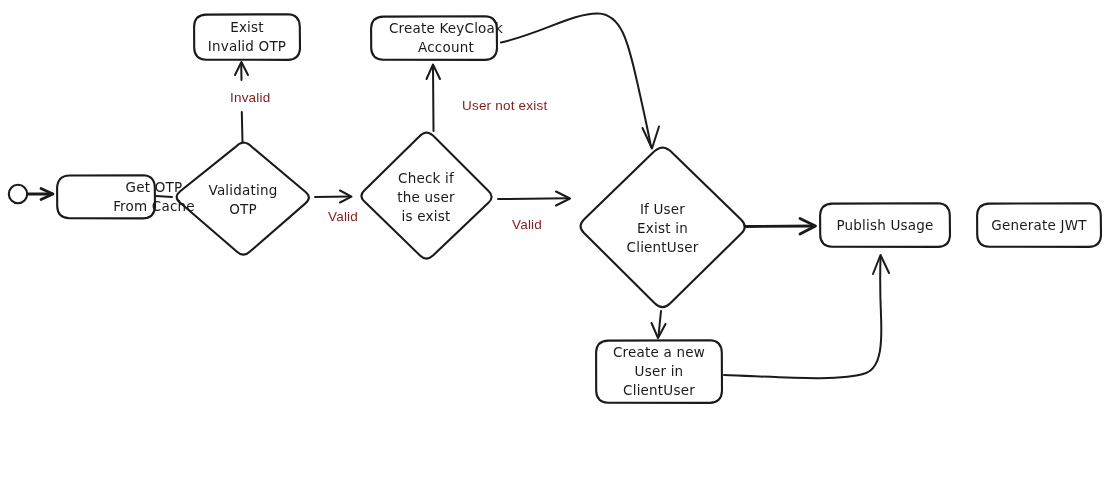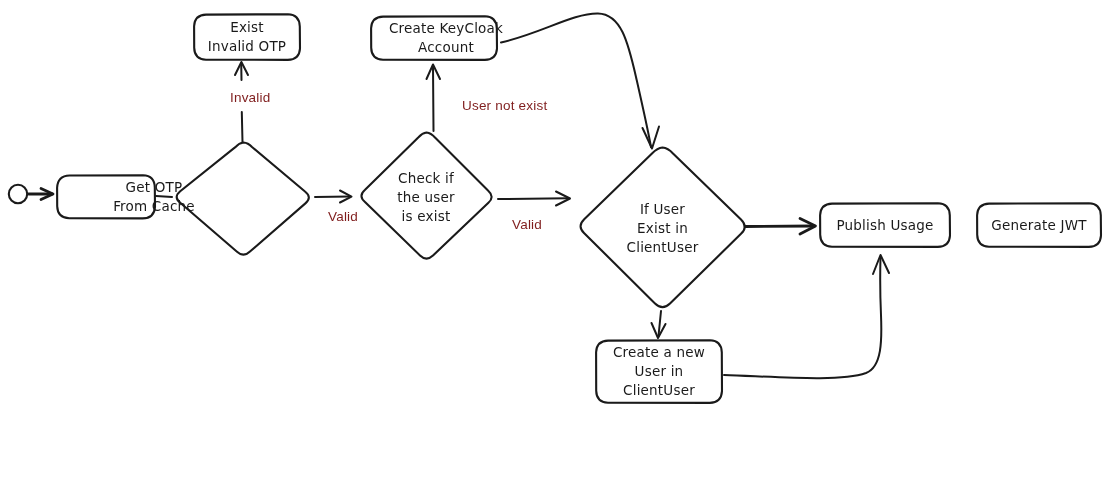--- a/index.html
+++ b/index.html
@@ -203,20 +203,22 @@
       <path class="shape-stroke" d="M 989,203.6 L 1089,203.3 Q 1100.5,203.8 1100.8,215.4 L 1101,235.5
            Q 1100.4,246.6 1088.8,246.9 L 989,246.7 Q 977.4,246.3 977.2,234.8
            L 977.1,215.2 Q 977.6,204 989,203.6 Z"></path>
     </g>
 
   </svg>
 
   <div class="node-label center-box" style="left:57px; top:175px; width:98px; height:44px;margin-left:48px;">Get OTP
 From Cache</div>
 
+  <div class="node-label center-box" style="left:173px; top:142px; width:140px; height:116px;">Validating
+OTP</div>
 
   <div class="node-label center-box" style="left:194px; top:14px; width:106px; height:46px;">Exist
 Invalid OTP</div>
 
   <div class="node-label center-box" style="left:358px; top:132px; width:136px; height:130px;">Check if
 the user
 is exist</div>
 
   <div class="node-label center-box" style="left:371px; top:16px; width:126px; height:44px;margin-left:12px;">Create KeyCloak
 Account</div>

